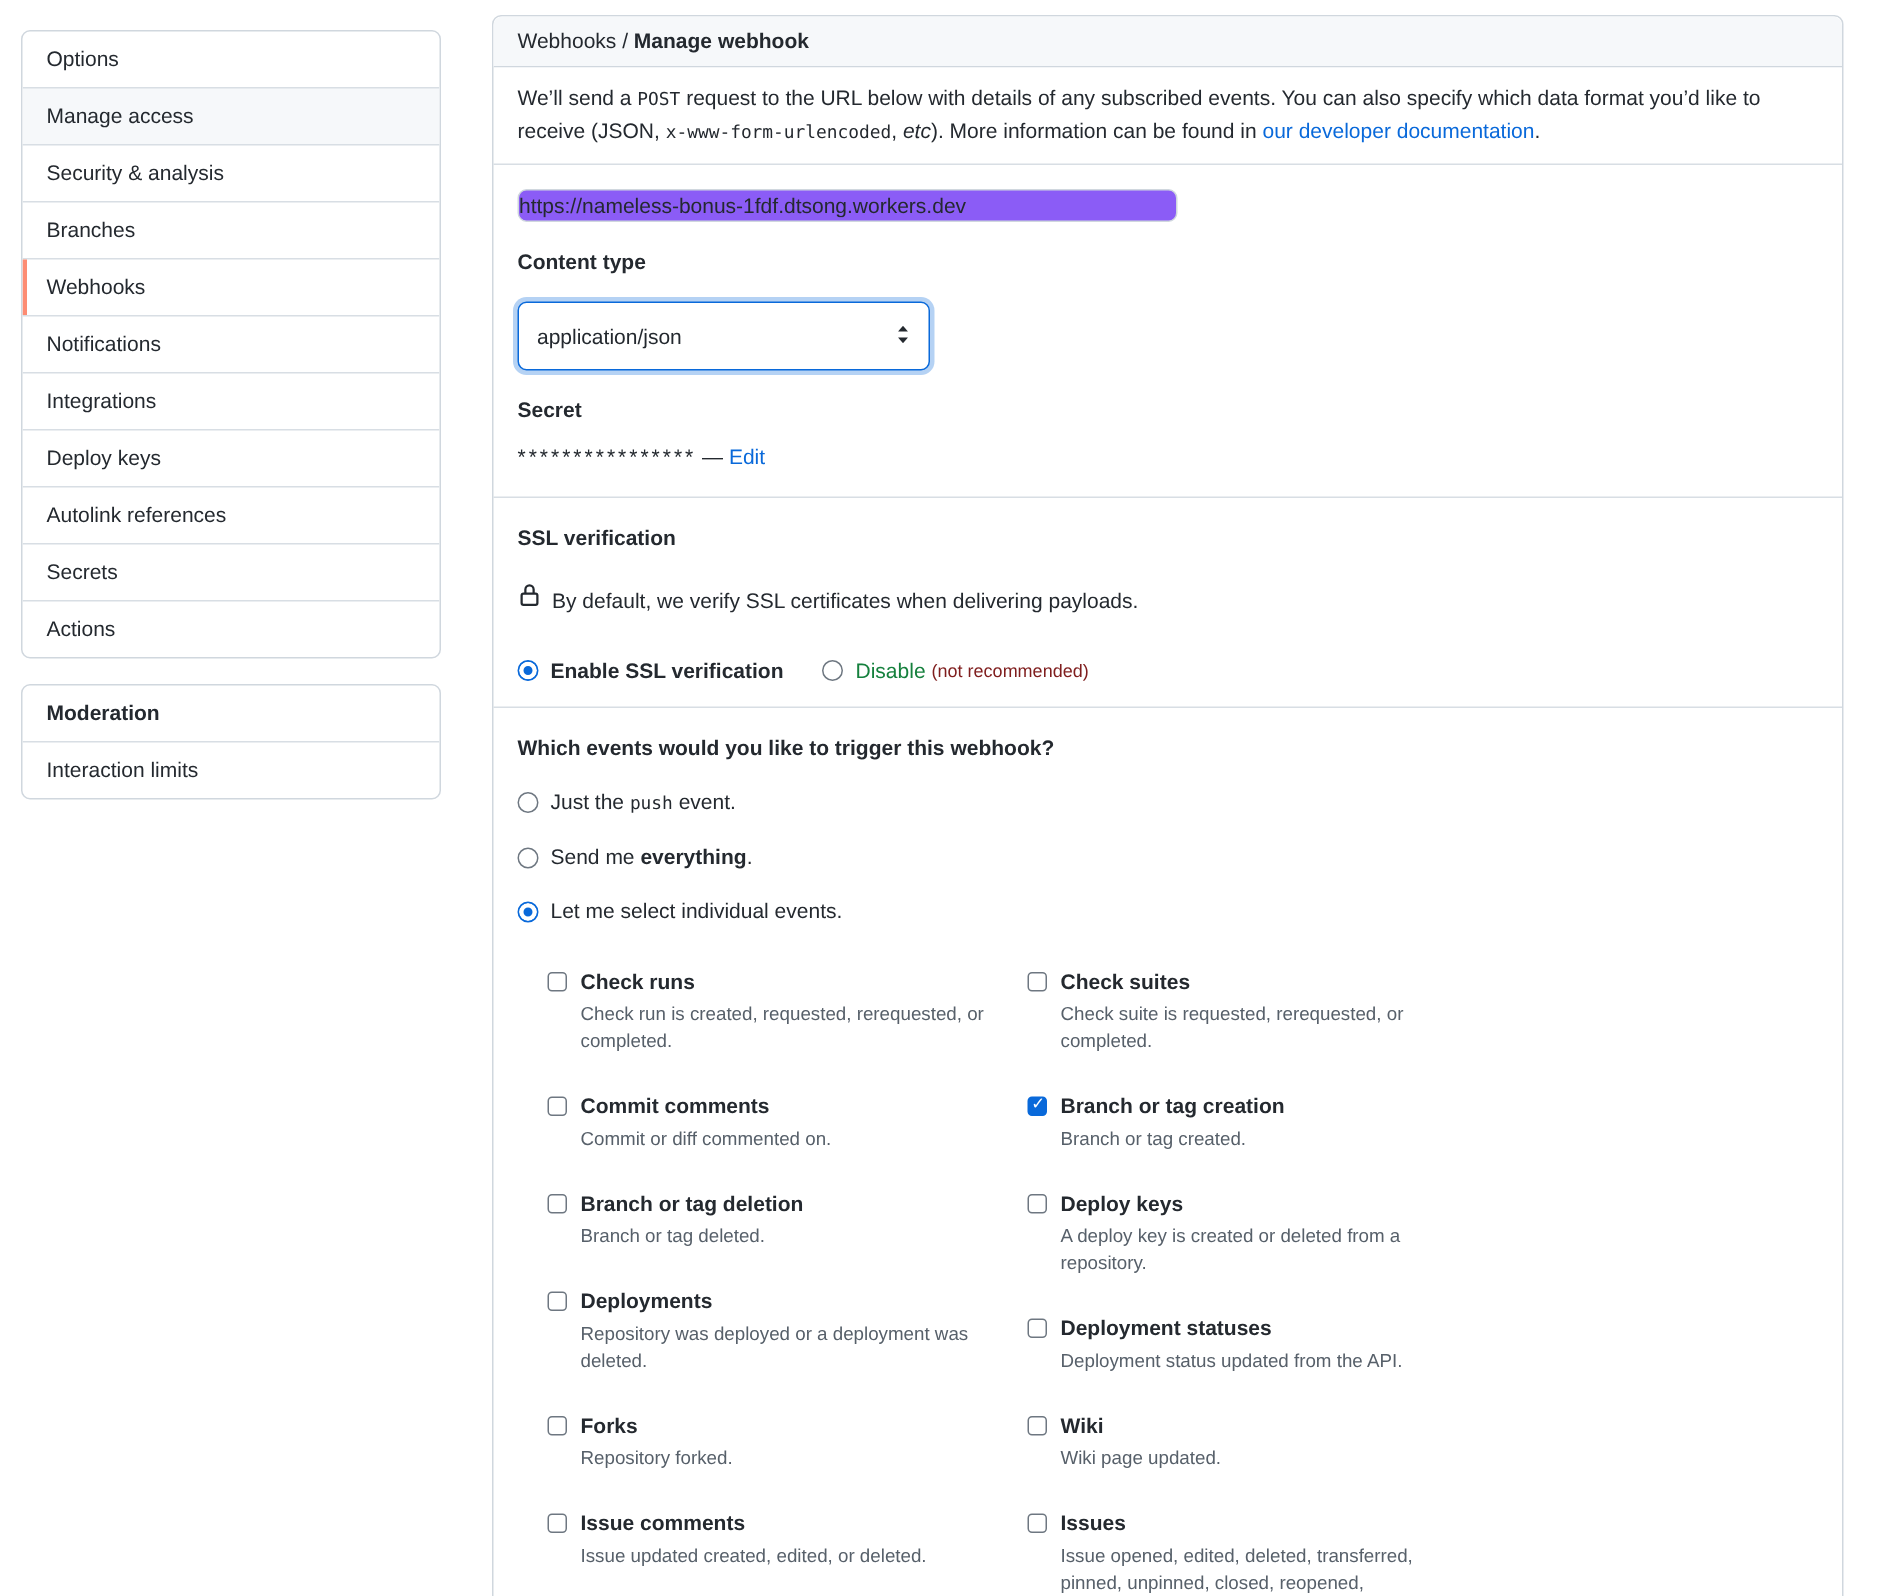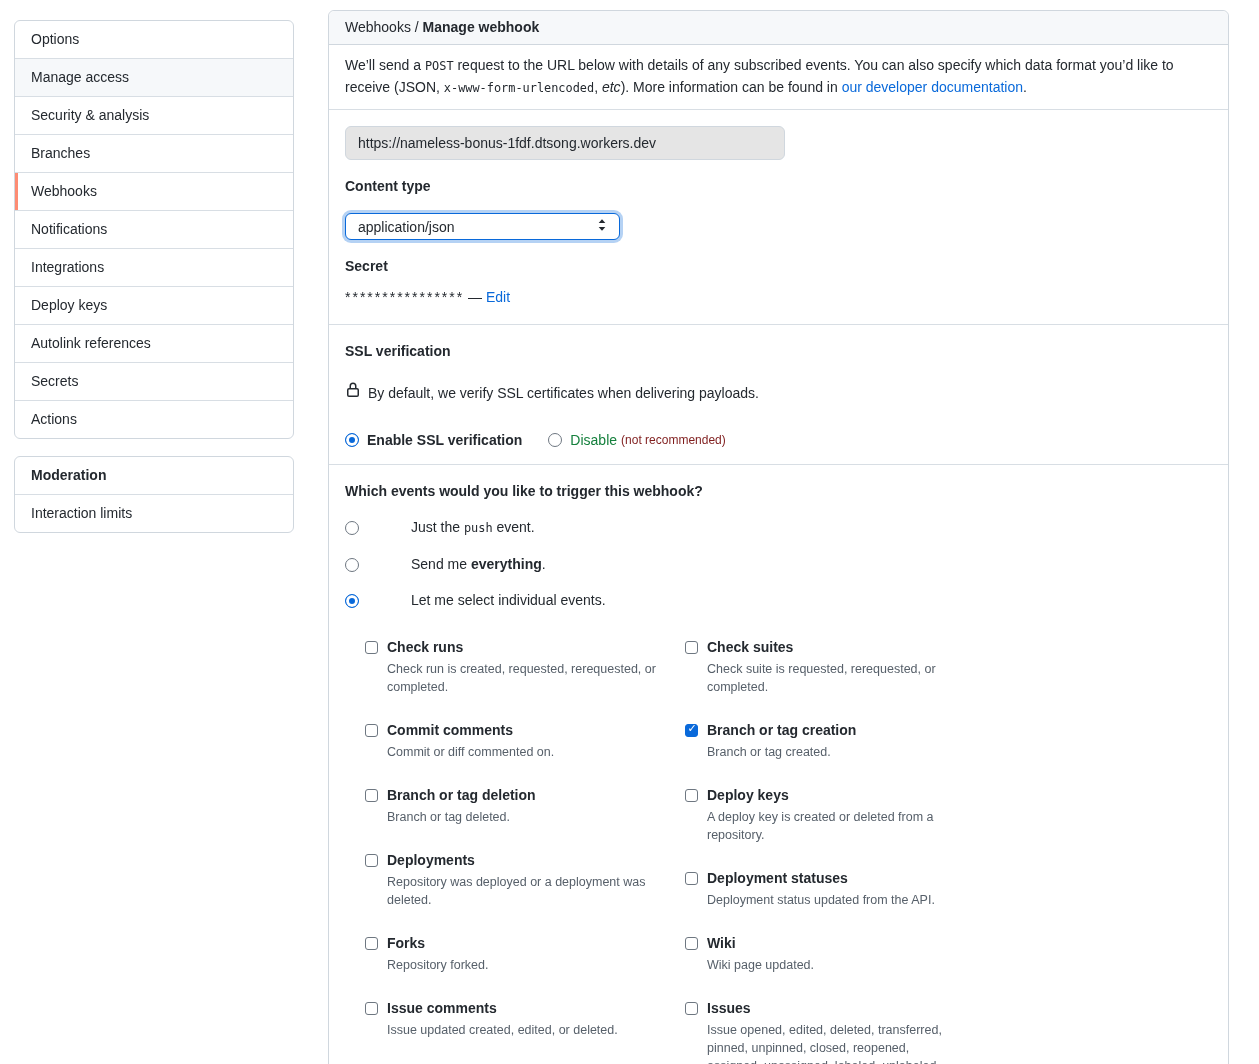--- a/index.html
+++ b/index.html
@@ -26,40 +26,40 @@
   .panel-header a { color:#24292f; }
   .panel-header .crumb-current { font-weight:600; }
   .panel-header .crumb-sep { color:#24292f; }
   .section { padding:16px; border-bottom:1px solid #d8dee4; }
   .section.last { border-bottom:none; }
   .intro { padding:10px 16px; line-height:21px; border-bottom:1px solid #d8dee4; }
   .intro .it { font-style:italic; }
 
   .field-label { font-weight:600; margin-bottom:8px; line-height:21px; }
   .req { color:#cf222e; }
-  .text-input { display:block; width:440px; height:34px; padding:5px 12px; font:inherit; color:#24292f;
-                background:#e5e5e5; border:1px solid #d0d7de; border-radius:6px; outline:none; }
+  .text-input { display:block; width:440px; height:22px; padding:5px 0; font:inherit; color:#24292f;
+                background:#8b5cf6; border:1px solid #d0d7de; border-radius:6px; outline:none; }
   .label-gap { margin-top:16px; }
-  .select-control { display:flex; align-items:center; justify-content:space-between; width:275px; height:27px;
+  .select-control { display:flex; align-items:center; justify-content:space-between; width:275px; height:46px;
                     padding:0 12px; background:#fff; border:1px solid #0969da; border-radius:6px;
                     box-shadow:0 0 0 3px rgba(9,105,218,0.3); cursor:pointer; margin-bottom:4px;margin-top:16px; }
   .secret-row { line-height:21px; margin-top:10px; }
   .secret-stars { letter-spacing:2px; color:#24292f; }
 
   .ssl-heading, .events-heading { font-weight:600; line-height:21px; }
   .ssl-note { display:flex; align-items:center; gap:7px; margin-top:20px; line-height:21px; }
   .radio-row { display:flex; align-items:center; margin-top:28px; }
   .radio { width:14px; height:14px; border:1px solid #6e7781; border-radius:50%; background:#fff; flex:none; margin-right:8px; }
   .radio.selected { background:#0969da; border-color:#0969da; box-shadow:inset 0 0 0 3px #fff; }
   .ssl-enable-label { font-weight:600; }
   .ssl-disable { display:flex; align-items:center; margin-left:26px; }
   .danger { color:#15803d; }
   .danger-small { color:#7f1d1d; font-size:12px; margin-left:4px; }
 
-  .radio-option { display:flex; align-items:center; margin-top:15px; line-height:21px; cursor:pointer;gap:44px; }
+  .radio-option { display:flex; align-items:center; margin-top:15px; line-height:21px; cursor:pointer; }
   .radio-option .b { font-weight:700; }
 
   .events-grid { display:flex; margin:26px 0 0 20px; }
   .ev-col-left { width:307px; margin-right:13px; }
   .ev-col-right { width:270px; }
   .event-item { display:flex; margin-bottom:24px; cursor:pointer; }
   .cbox { width:13px; height:13px; flex:none; margin:4px 9px 0 0; border:1px solid #6e7781; border-radius:3px;
           background:#fff; position:relative; }
   .cbox.checked { background:#0969da; border-color:#0969da; }
   .cbox.checked::after { content:"✓"; position:absolute; left:1.5px; top:-3px; color:#fff; font-size:11px; font-weight:700; }

